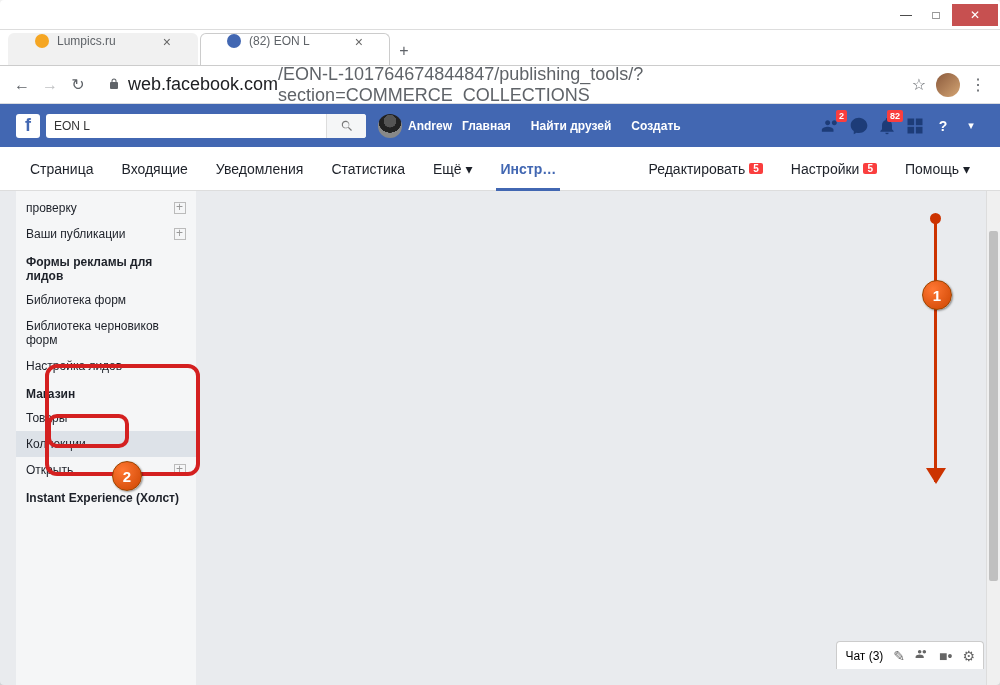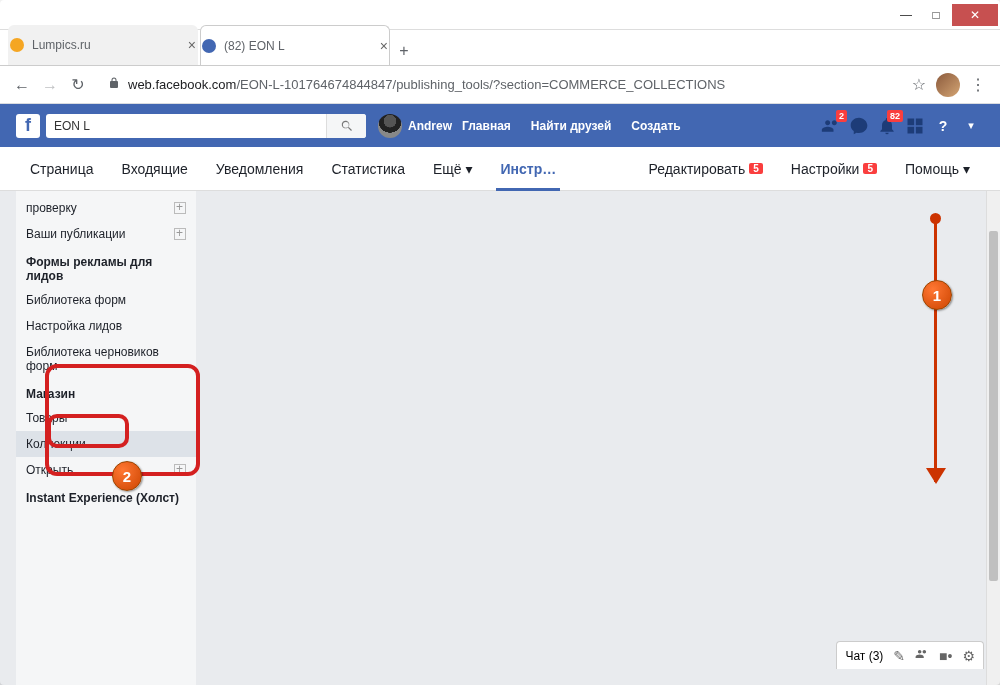--- a/index.html
+++ b/index.html
@@ -2,31 +2,31 @@
 <html><head>
 <meta charset="utf-8">
 <style>
 *{box-sizing:border-box;margin:0;padding:0;font-family:Helvetica,Arial,sans-serif}
 body{background:#fff;width:1000px;height:685px;overflow:hidden;position:relative}
 .shadow{position:absolute;inset:0;box-shadow:0 4px 20px rgba(0,0,0,0.3);border-radius:4px;pointer-events:none;z-index:200}
 .titlebar{height:30px;background:#fff;display:flex;align-items:center;justify-content:flex-end;border-bottom:1px solid #ddd}
 .tb-btn{width:28px;height:22px;display:flex;align-items:center;justify-content:center;font-size:12px;color:#333;margin-right:2px}
 .tb-close{background:#c75050;color:#fff;width:46px}
 .tabs{height:36px;background:#fff;display:flex;align-items:flex-end;border-bottom:1px solid #ccc;padding-left:8px}
-.tab{height:40px;display:flex;align-items:center;padding:0 1px;font-size:12px;color:#5f6368;border:1px solid transparent;min-width:190px;max-width:200px;position:relative}
+.tab{height:32px;display:flex;align-items:flex-start;padding:0 26px;font-size:12px;color:#5f6368;border:1px solid transparent;min-width:190px;max-width:200px;position:relative}
 .tab.active{background:#fff;border:1px solid #ccc;border-bottom:none;border-radius:6px 6px 0 0}
 .tab.inactive{background:#f1f1f1;border-radius:6px 6px 0 0;margin-right:2px}
 .tab-favicon{width:14px;height:14px;border-radius:50%;margin-right:8px;flex-shrink:0}
 .tab-title{flex:1;white-space:nowrap;overflow:hidden}
 .tab-close{font-size:14px;color:#666;margin-left:6px}
 .newtab{width:28px;height:28px;display:flex;align-items:center;justify-content:center;font-size:16px;color:#5f6368}
 .addr{height:38px;background:#fff;display:flex;align-items:center;padding:0 8px;border-bottom:1px solid #dadce0}
 .nav-ico{width:28px;height:28px;display:flex;align-items:center;justify-content:center;color:#5f6368;font-size:16px}
 .nav-ico.disabled{opacity:.4}
-.url{flex:1;height:28px;display:flex;align-items:center;padding:0 10px;font-size:13px;color:#5f6368;margin:0 6px}
+.url{flex:1;height:28px;display:flex;align-items:center;padding:0 10px;font-size:18px;color:#5f6368;margin:0 6px}
 .lock{margin-right:8px;color:#5f6368}
 .url-host{color:#202124}
 .star{color:#5f6368;font-size:16px;margin:0 6px}
 .avatar{width:24px;height:24px;border-radius:50%;background:linear-gradient(135deg,#8b5a3c,#d4a574);margin:0 4px}
 .dots{font-size:16px;color:#5f6368;margin:0 6px}
 .fb-wrap{position:relative;height:581px;overflow:hidden;background:#e9ebee}
 .fb-top{height:43px;background:#4267b2;display:flex;align-items:center;padding:0 16px}
 .fb-logo{width:24px;height:24px;background:#fff;color:#4267b2;font-weight:bold;font-size:18px;display:flex;align-items:center;justify-content:center;border-radius:3px;margin-right:6px}
 .fb-search{width:320px;height:24px;background:#fff;border-radius:3px;display:flex;align-items:center;padding:0 8px;font-size:12px;color:#333}
 .fb-search-btn{width:40px;height:24px;background:#f5f6f7;border-left:1px solid #ddd;display:flex;align-items:center;justify-content:center;color:#777;border-radius:0 3px 3px 0;margin-left:-40px;z-index:1;position:relative}
@@ -175,22 +175,22 @@
       <div class="sb-item">
           <span>проверку</span>
           <span class="sb-sq"></span>
         </div>
       <div class="sb-item">
           <span>Ваши публикации</span>
           <span class="sb-sq"></span>
         </div>
       <div class="sb-head">Формы рекламы для лидов</div>
       <div class="sb-item">Библиотека форм</div>
+      <div class="sb-item">Библиотека черновиков форм</div>
       <div class="sb-item">Настройка лидов</div>
-      <div class="sb-item">Библиотека черновиков форм</div>
       <div class="sb-head">Магазин</div>
       <div class="sb-item">Товары</div>
       <div class="sb-item sel">Коллекции</div>
       <div class="sb-item">
           <span>Открыть</span>
           <span class="sb-sq"></span>
         </div>
       <div class="sb-head">Instant Experience (Холст)</div>
     </div>
     <div class="main"></div>

